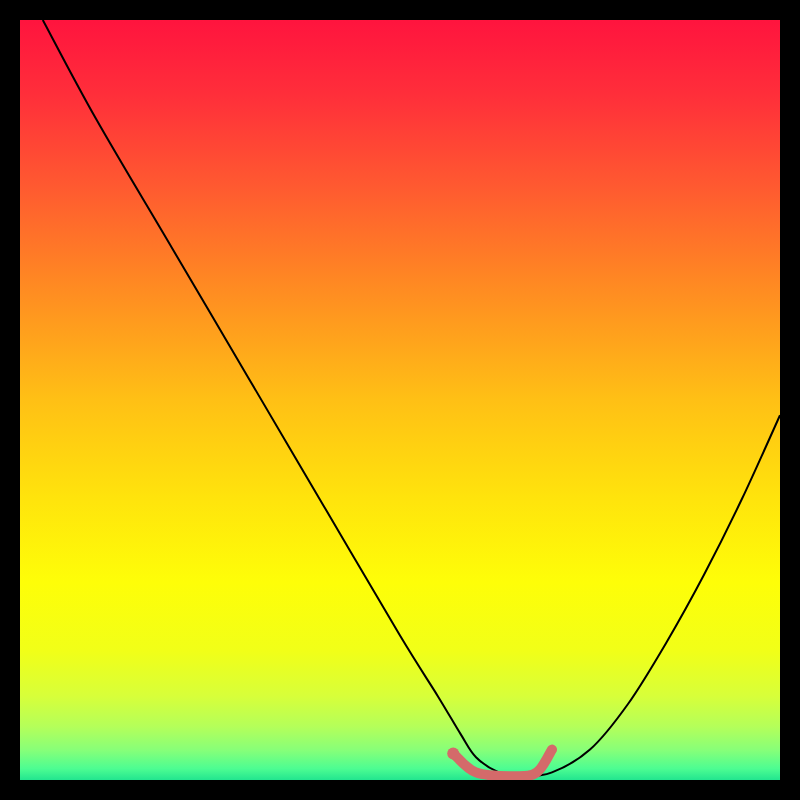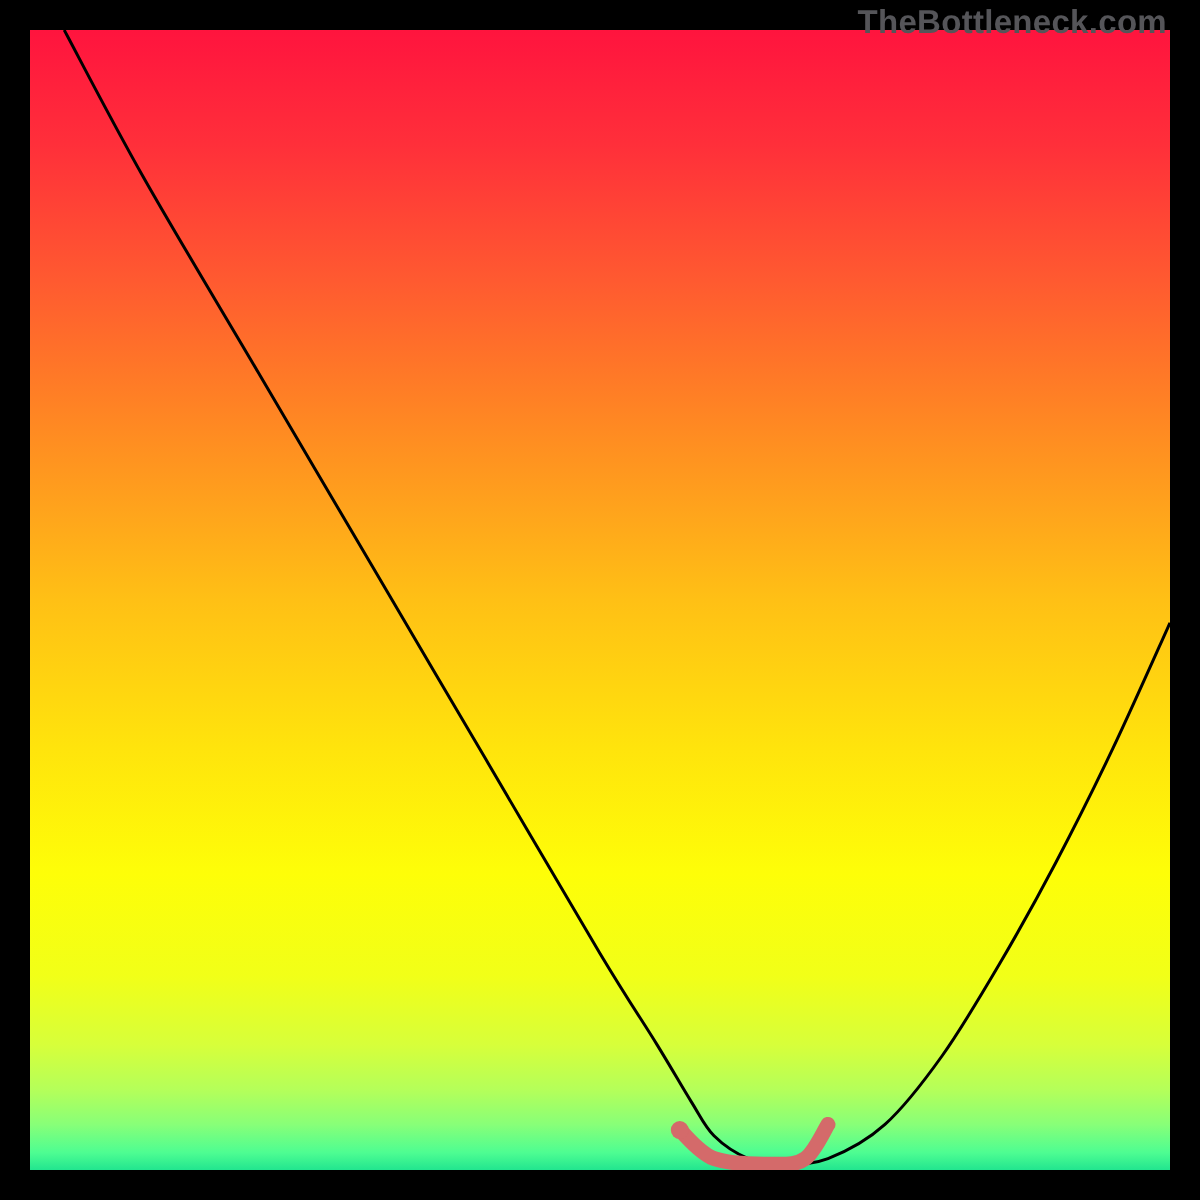--- a/index.html
+++ b/index.html
@@ -59,14 +59,13 @@
       </defs>
       <rect id="bg-rect" x="0" y="0" width="760" height="760" fill="url(#bg-grad)"></rect>
       <g id="series-group">
           <path d="M 22.8 0 C 31.666666666666668 16.466666666666658, 54.46666666666667 60.799999999999955, 76 98.79999999999995 C 97.53333333333333 136.79999999999995, 126.66666666666667 184.93333333333334, 152 228 C 177.33333333333334 271.06666666666666, 202.66666666666666 314.1333333333333, 228 357.2 C 253.33333333333334 400.26666666666665, 278.6666666666667 443.33333333333337, 304 486.40000000000003 C 329.3333333333333 529.4666666666667, 361 583.9333333333334, 380 615.6 C 399 647.2666666666667, 407.86666666666673 659.9333333333333, 418.00000000000006 676.4 C 428.1333333333334 692.8666666666667, 434.46666666666664 704.2666666666667, 440.79999999999995 714.4 C 447.13333333333327 724.5333333333333, 449.66666666666663 730.8666666666667, 456 737.2 C 462.33333333333337 743.5333333333334, 471.2 749.2333333333333, 478.8 752.4 C 486.40000000000003 755.5666666666666, 492.73333333333335 756.2, 501.6 756.2 C 510.4666666666667 756.2, 520.6 756.8333333333333, 532 752.4 C 543.4 747.9666666666667, 557.3333333333334 741, 570 729.6 C 582.6666666666666 718.2, 595.3333333333334 701.7333333333333, 608 684 C 620.6666666666666 666.2666666666667, 633.3333333333334 644.7333333333333, 646 623.2 C 658.6666666666666 601.6666666666667, 671.3333333333334 578.8666666666667, 684 554.8 C 696.6666666666666 530.7333333333332, 709.3333333333334 505.4, 722 478.8 C 734.6666666666666 452.20000000000005, 753.6666666666666 409.1333333333333, 760 395.2" fill="none" stroke="#000000" stroke-width="2"></path>
           <path d="M 433.2 733.4 C 437 736.5666666666666, 445.8666666666667 748.5999999999999, 456 752.4 C 466.1333333333333 756.2, 483.8666666666667 756.2, 494 756.2 C 504.1333333333333 756.2, 510.46666666666675 756.8333333333333, 516.8000000000001 752.4 C 523.1333333333334 747.9666666666667, 529.4666666666667 733.4, 532 729.6" fill="none" stroke="#d46a6a" stroke-width="10" stroke-linecap="round"></path>
           <circle cx="433.2" cy="733.4" r="6" fill="#d46a6a"></circle>
         </g>
     </svg>
   </div>
 
-  <div class="watermark">TheBottleneck.com</div>
 </div>
 
 </body></html>

